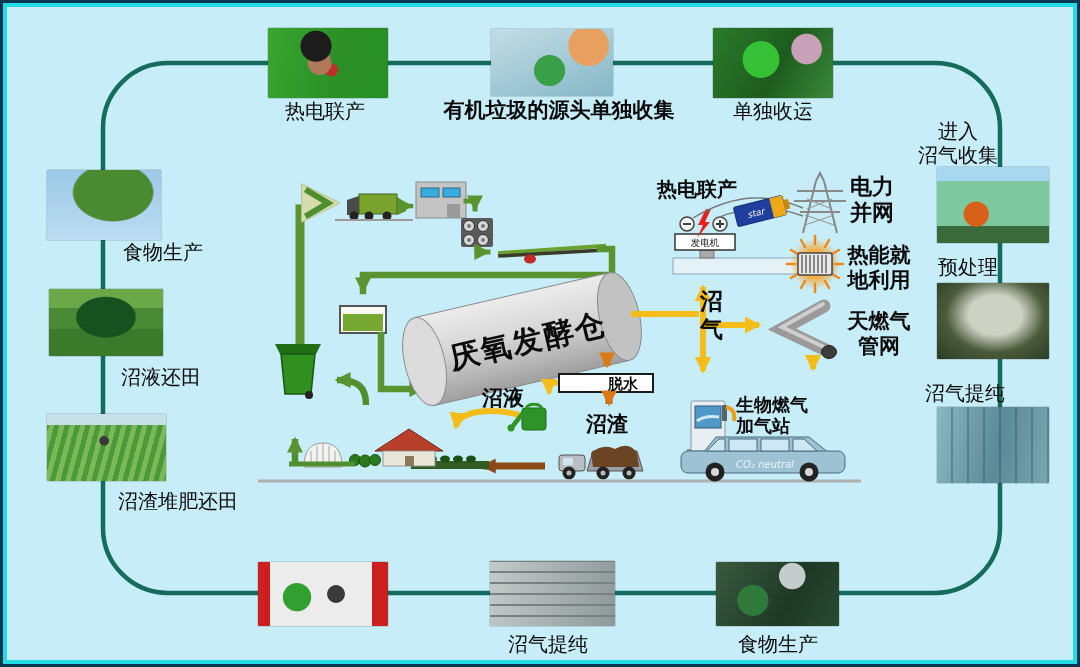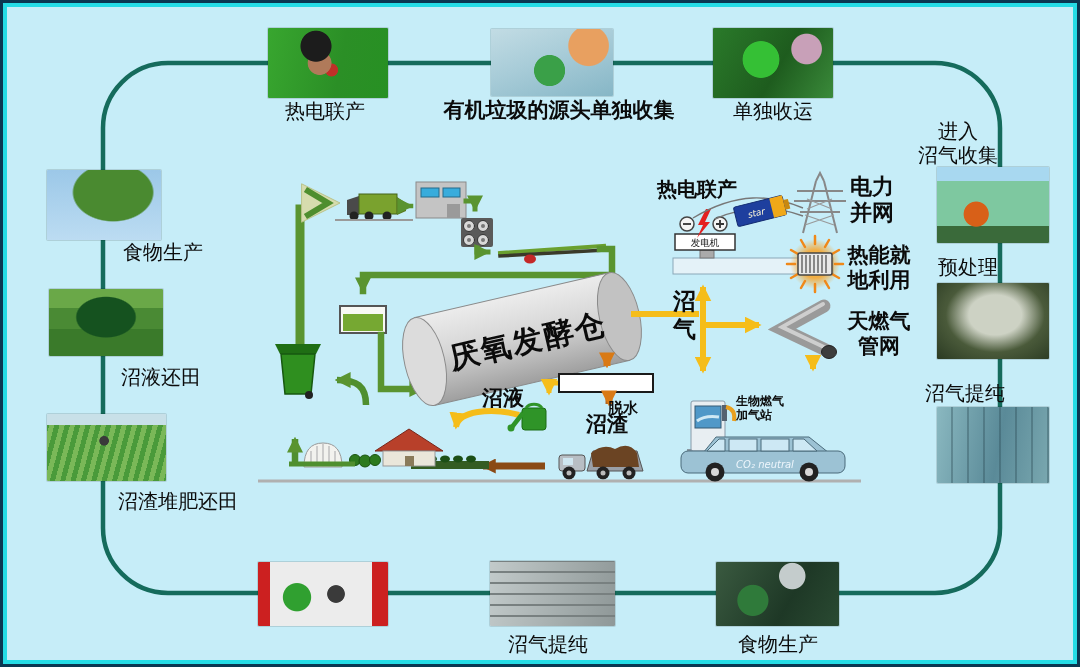--- a/index.html
+++ b/index.html
@@ -8,22 +8,22 @@
     background:#c6edf8;border:3px solid #0b3752;
     box-shadow:inset 0 0 0 4px #25dce6;
     overflow:hidden;font-family:"DejaVu Sans",sans-serif;
   }
   svg.layer{position:absolute;left:0;top:0;width:1080px;height:667px;}
   .label{
     position:absolute;color:#0b0b0b;text-align:center;
     white-space:pre-line;line-height:1.18;font-size:20px;
   }
   .b{font-weight:700;}
-  .small{font-size:15px;line-height:18px;margin-top:24px;}
-  .vert{word-break:break-all;line-height:1.2;}
+  .small{font-size:15px;line-height:18px;}
+  .vert{word-break:break-all;line-height:1.2;margin-left:27px;}
   .left{text-align:left;}
   .tanktext{
     font-size:30px;font-weight:700;letter-spacing:2px;
     transform:rotate(-13deg);transform-origin:50% 50%;
   }
   .photo{position:absolute;border-radius:1px;box-shadow:0 0 0 1px rgba(0,0,0,.12);}
   
   .p1{background:
       radial-gradient(circle at 40% 26%, #1c1c1c 17%, transparent 18%),
       radial-gradient(circle at 43% 50%, #b07a5a 15%, transparent 16%),
@@ -327,16 +327,16 @@
   <div class="label b" style="left:476px;top:383px;width:48px;font-size:21px">沼液</div>
   <div class="label b" style="left:578px;top:409px;width:52px;font-size:21px">沼渣</div>
   <div class="label b vert" style="left:668px;top:285px;width:27px;font-size:23px">沼气</div>
   <div class="label b" style="left:648px;top:175px;width:92px;font-size:20px">热电联产</div>
   <div class="label b" style="left:835px;top:240px;width:82px;font-size:21px">热能就
 地利用</div>
   <div class="label b" style="left:833px;top:171px;width:72px;font-size:22px">电力
 并网</div>
   <div class="label b" style="left:835px;top:306px;width:82px;font-size:21px">天燃气
 管网</div>
-  <div class="label b left" style="left:733px;top:391px;width:92px;font-size:12px">生物燃气
+  <div class="label b left" style="left:733px;top:391px;width:92px;font-size:18px">生物燃气
 加气站</div>
 
 </div>
 
 </body></html>

